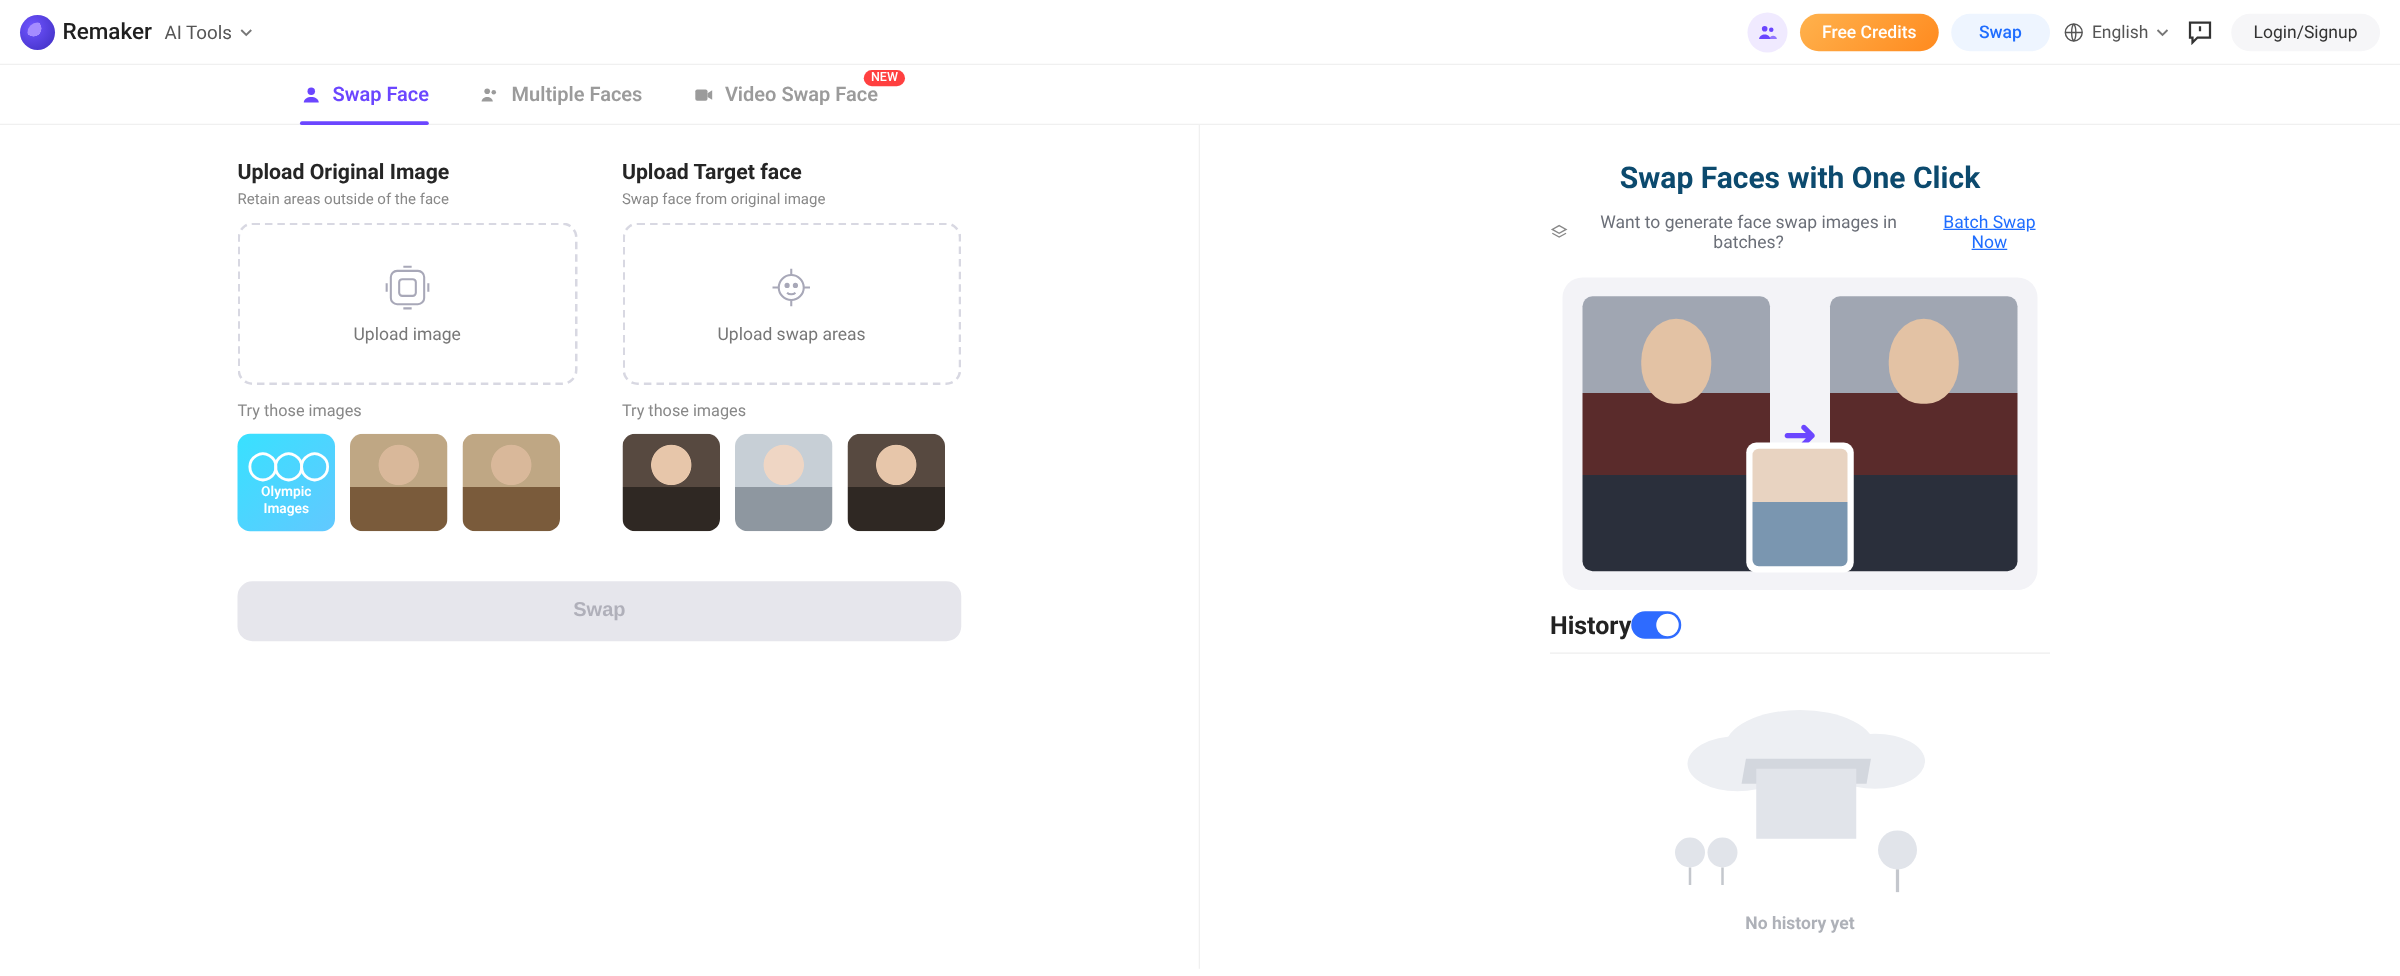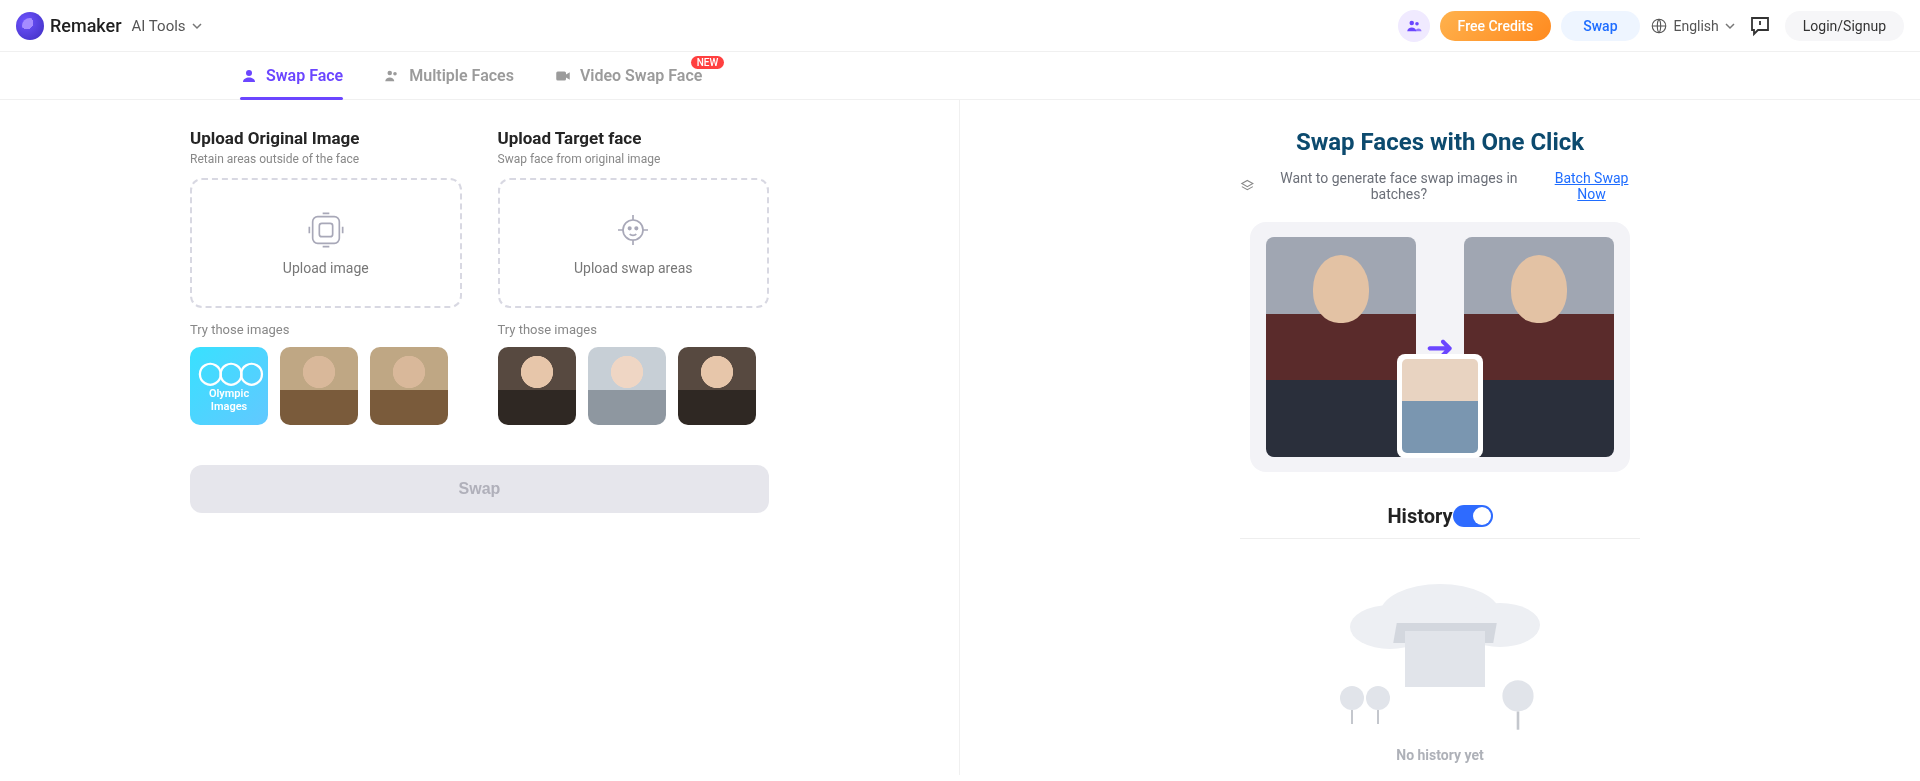--- a/index.html
+++ b/index.html
@@ -178,22 +178,22 @@
   .demo-inset {
     position:absolute; left:50%; transform:translateX(-50%); bottom:14px;
     width:86px; height:104px; border-radius:8px; background:#fff; padding:5px;
   }
   .demo-inset .mini {
     width:100%; height:100%; border-radius:5px;
     background:linear-gradient(180deg,#e8d3c1 0 45%,#7a96b0 45% 100%);
   }
 
   .history-row {
-    display:flex; align-items:center; justify-content:center;
-    margin-top:32px;
+    display:flex; align-items:center; justify-content:flex-start;
+    margin-top:16px;
   }
   .history-title { font-size:20px; font-weight:700; color:#222; }
   .toggle {
     width:40px; height:22px; background:#2e6bff; border-radius:20px;
     position:relative; cursor:pointer;
   }
   .toggle::after {
     content:""; position:absolute; right:2px; top:2px;
     width:18px; height:18px; border-radius:50%; background:#fff;
   }

